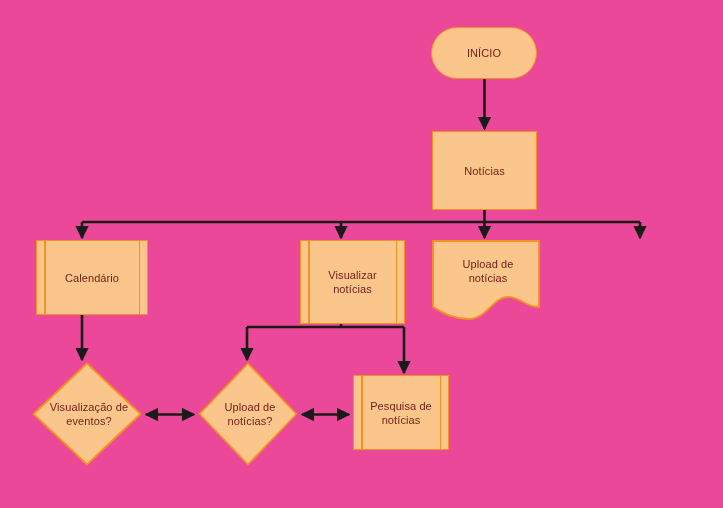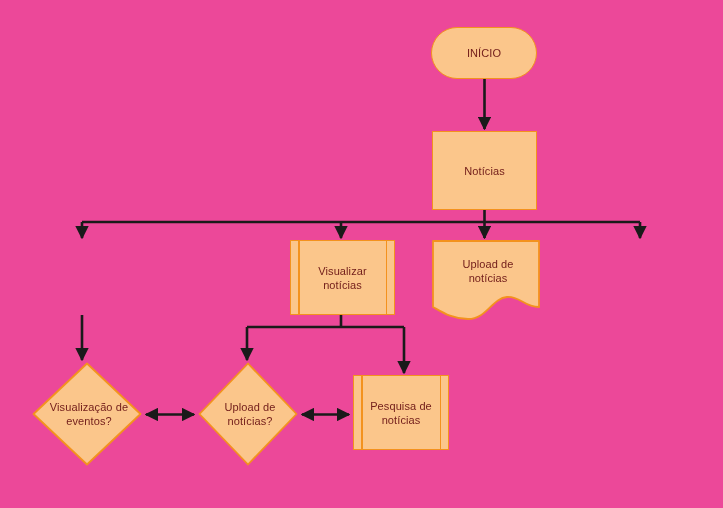--- a/index.html
+++ b/index.html
@@ -127,22 +127,27 @@
   </svg>
 
   <div class="node shape-terminator" style="left:431px; top:27px; width:106px; height:52px;">
     <div class="node-label">INÍCIO</div>
   </div>
 
   <div class="node shape-process" style="left:432px; top:131px; width:105px; height:79px;">
     <div class="node-label">Notícias</div>
   </div>
 
+  <div class="node shape-predefined" style="left:36px; top:240px; width:112px; height:75px;">
+    <span class="bar left"></span>
+    <span class="bar right"></span>
+    <div class="node-label">Calendário</div>
+  </div>
 
-  <div class="node shape-predefined" style="left:290px; top:240px; width:105px; height:75px;">
+  <div class="node shape-predefined" style="left:300px; top:240px; width:105px; height:84px;">
     <span class="bar left"></span>
     <span class="bar right"></span>
     <div class="node-label">Visualizar
 notícias</div>
   </div>
 
   <div class="node shape-document" style="left:432px; top:240px; width:108px; height:80px;">
     <svg width="108" height="80" viewBox="0 0 108 80">
       <path d="M 1 1 L 107 1 L 107 67 C 92 67 88 56 75 57 C 60 58 55 79 36 79 C 20 79 10 72 1 67 Z" fill="#fbc68b" stroke="#f3921e" stroke-width="1.8" stroke-linejoin="round"></path>
     </svg>

